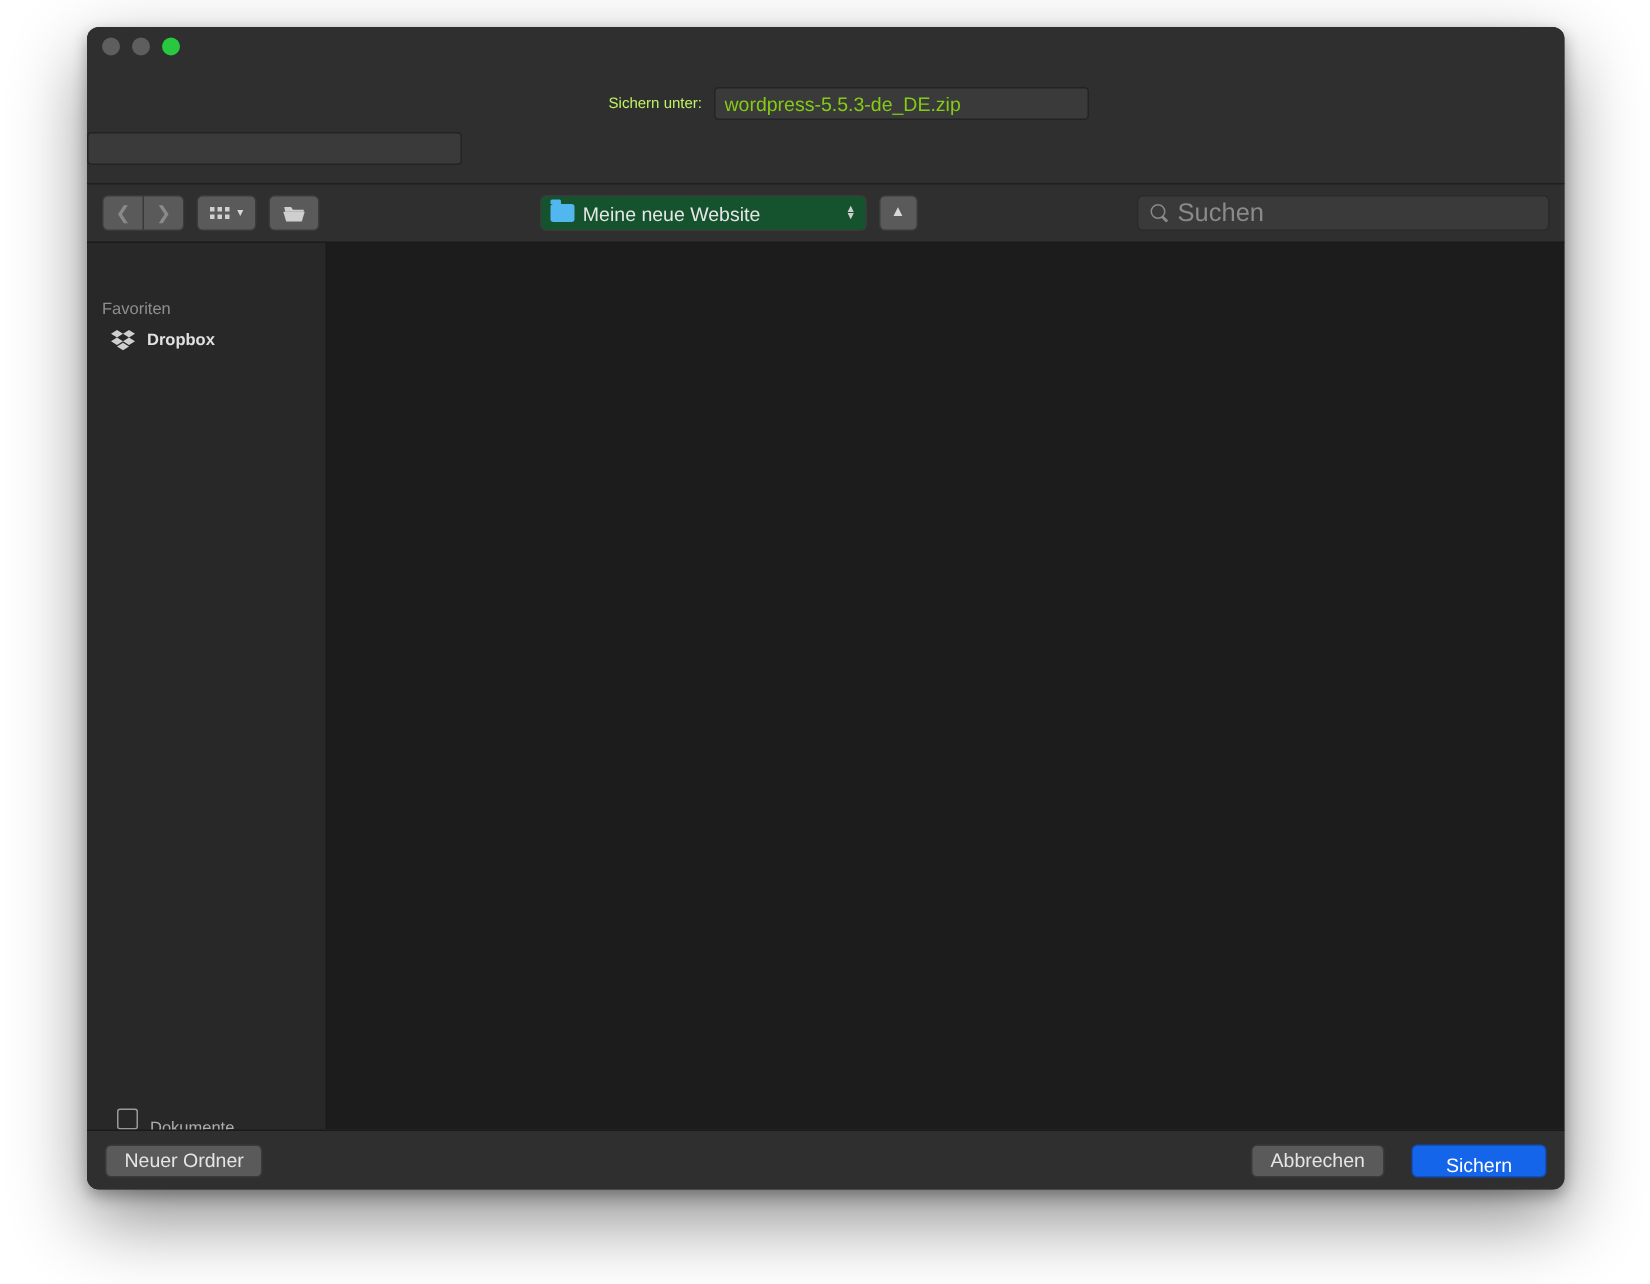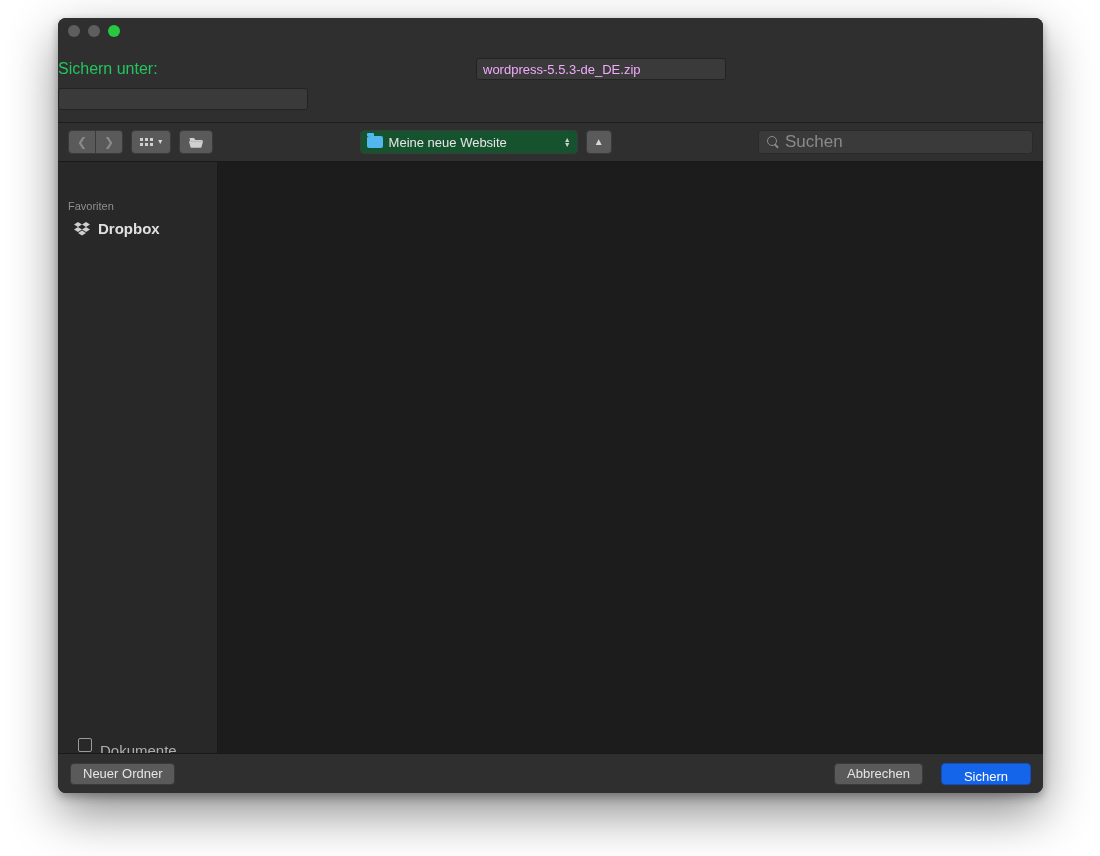--- a/index.html
+++ b/index.html
@@ -28,27 +28,27 @@
   .tl-min { background: #5e5e5e; }
   .tl-zoom { background: #28c840; }
 
   
   .saveas {
     background: #2f2f2f;
     padding: 14px 0 12px 0;
     display: flex; flex-direction: column; gap: 8px;
   }
   .formrow { display: flex; align-items: center; gap: 8px; }
-  .formrow .lbl { width: 410px; text-align: left; color: #22c55e; font-size: 16px; }
+  .formrow .lbl { width: 410px; text-align: right; color: #bef264; font-size: 10px; }
   .txtinput {
     width: 250px; height: 22px;
     background: #3a3a3a;
     border: 1px solid #232323;
     border-radius: 3px;
-    color: #f0abfc;
+    color: #84cc16;
     font-size: 13px;
     padding: 0 6px;
     outline: none;
   }
 
   
   .toolbar {
     background: #2f2f2f;
     border-top: 1px solid #1e1e1e;
     border-bottom: 1px solid #1a1a1a;
@@ -113,21 +113,21 @@
     background: #282828;
     border-right: 1px solid #1a1a1a;
     padding-top: 8px;
     display: flex; flex-direction: column;
     overflow: hidden;
   }
   .side-hdr { color: #8f8f8f; font-size: 11px; padding: 2px 10px 4px 10px; margin-top: 28px; }
   .side-item {
     display: flex; align-items: center; gap: 8px;
     padding: 4px 10px 4px 16px;
-    color: #e0e0e0; font-size: 15px;
+    color: #e0e0e0; font-size: 11px;
     font-weight: 600;
   }
   .dropbox-ico { width:16px; height:14px; position:relative; }
   .dropbox-ico svg { display:block; }
   .side-item.cut { margin-top: auto; padding-bottom: 0; opacity: 0.9; }
   .doc-ico { width:14px; height:14px; border:1px solid #a7a7a7; border-radius:2px; position:relative; }
   .doc-ico::after { content:""; position:absolute; width:9px; height:9px; right:0; top:0;}
 
   .filearea {
     flex: 1;

